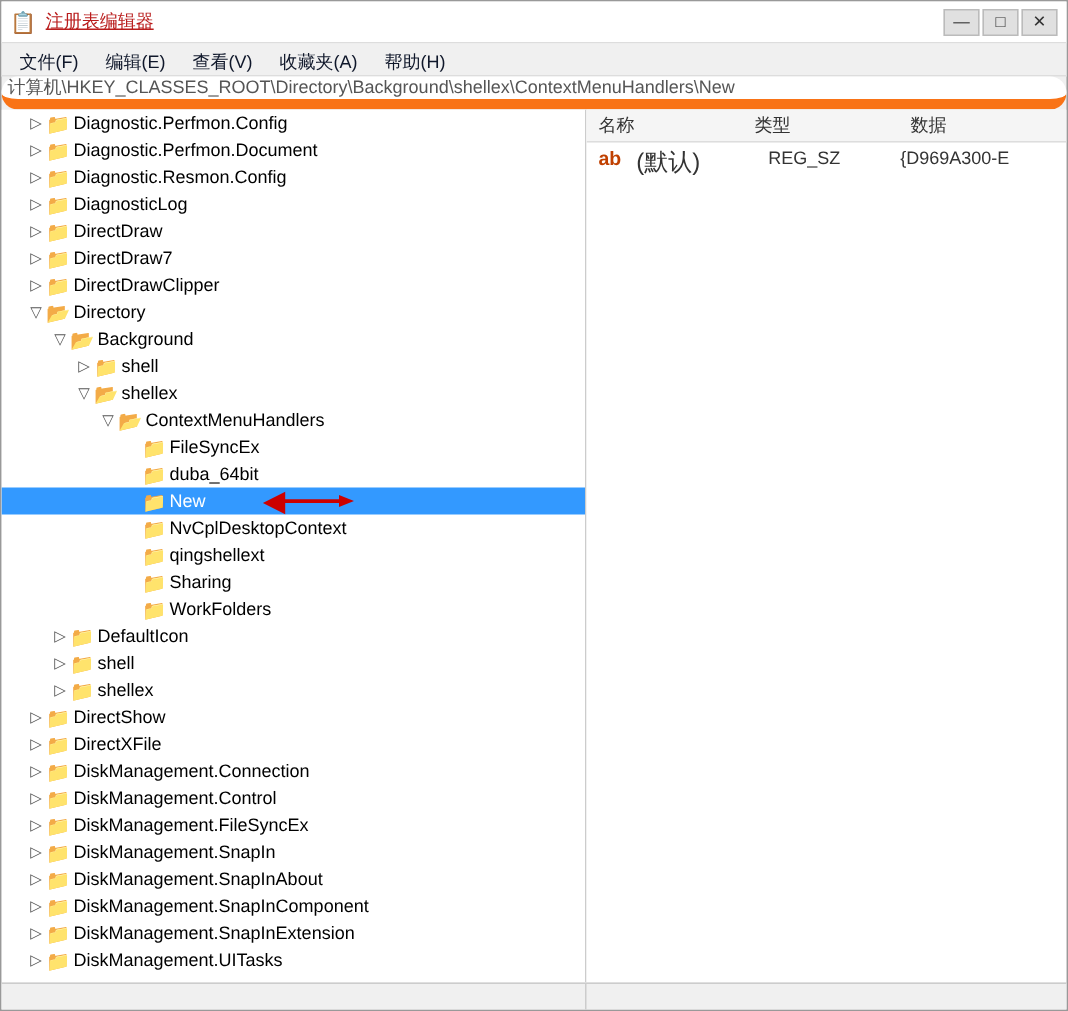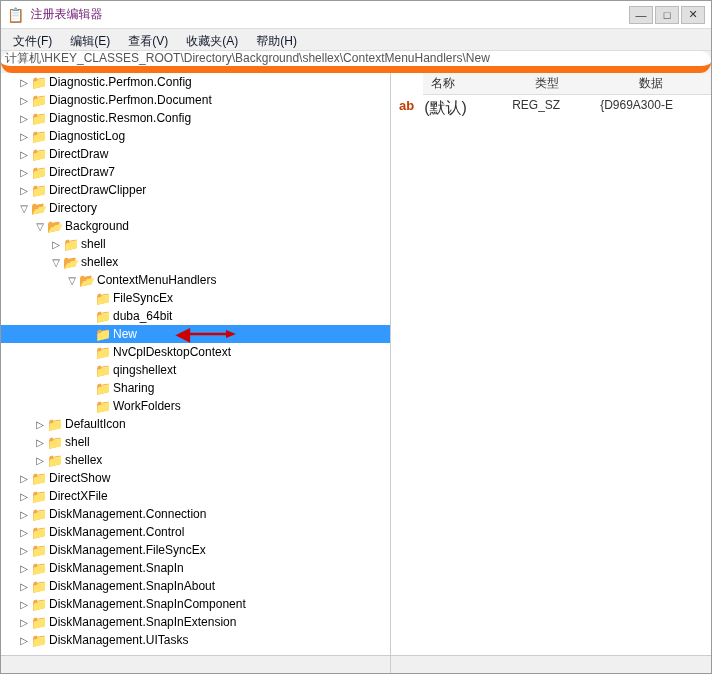--- a/index.html
+++ b/index.html
@@ -31,21 +31,22 @@
     .title-bar-left {
       display: flex;
       align-items: center;
       gap: 6px;
     }
     .title-icon {
       font-size: 14px;
     }
     .title-text {
       font-size: 12px;
-      color: #701a75;
+      color: #b91c1c;
+      text-decoration: underline;
     }
     .title-controls {
       display: flex;
       gap: 2px;
     }
     .title-btn {
       width: 24px;
       height: 18px;
       background: #e0e0e0;
       border: 1px solid #bbb;
@@ -105,21 +106,20 @@
       overflow: auto;
       display: flex;
       flex-direction: column;
     }
     .right-header {
       display: flex;
       padding: 2px 8px;
       border-bottom: 1px solid #ddd;
       background: #f5f5f5;
       gap: 80px;
-      margin-left: 32px;
     }
     .right-header-col {
       font-size: 12px;
       color: #333;
       font-weight: normal;
     }
     .right-row {
       display: flex;
       padding: 3px 8px;
       gap: 8px;

